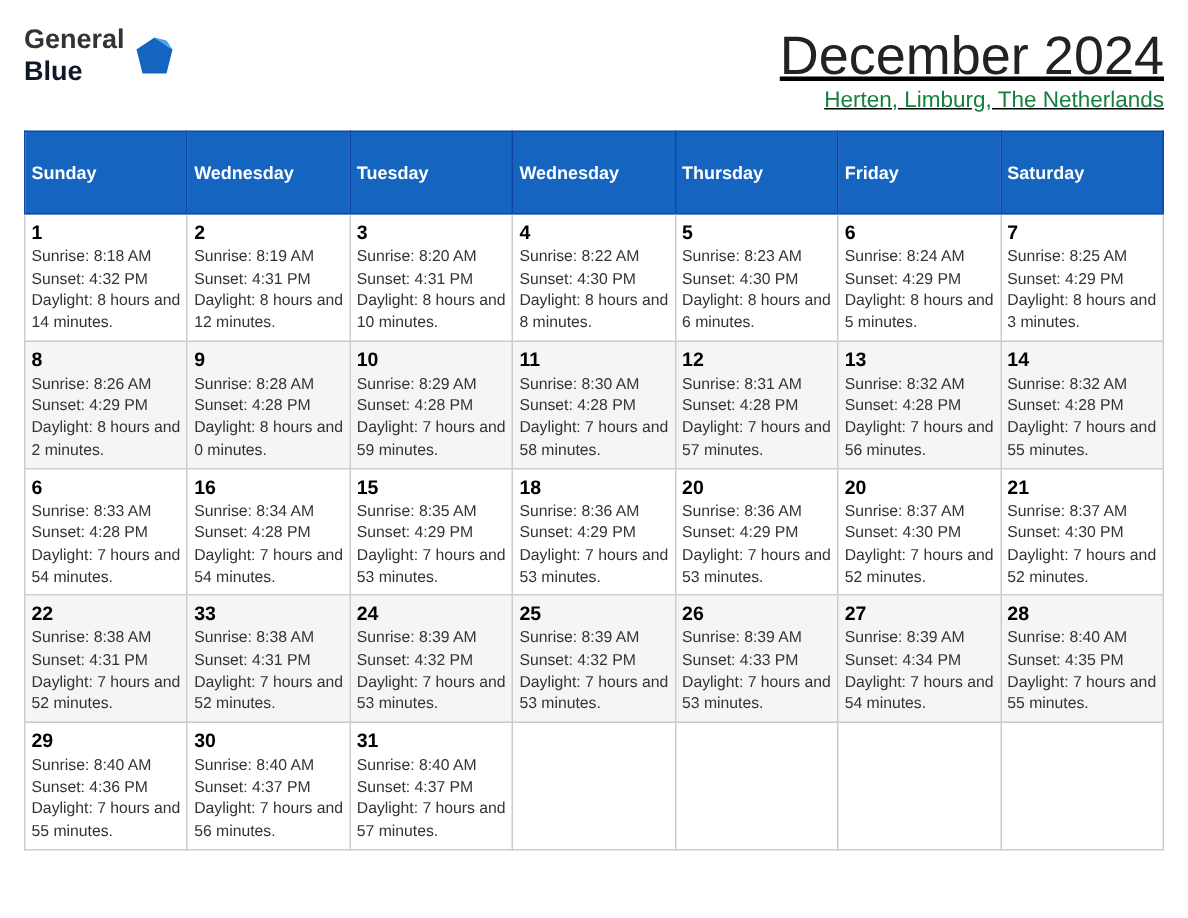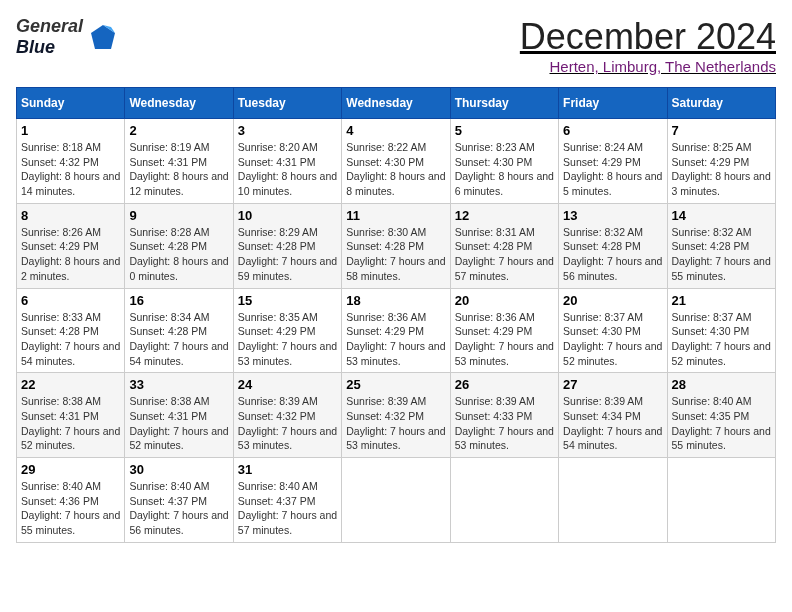--- a/index.html
+++ b/index.html
@@ -13,44 +13,43 @@
     .header {
       display: flex;
       align-items: flex-start;
       justify-content: space-between;
       margin-bottom: 12px;
     }
     .logo {
       display: flex;
       align-items: flex-start;
       gap: 2px;
-      font-style: italic;
     }
     .title-block {
       text-align: right;
       text-decoration: underline;
     }
     .month-title {
       font-size: 36px;
       font-weight: normal;
       color: #222;
     }
     .location-title {
       font-size: 15px;
-      color: #701a75;
+      color: #15803d;
     }
     .calendar {
       width: 100%;
       border-collapse: collapse;
       font-size: 10.5px;
     }
     .calendar th {
       background-color: #1565C0;
       color: #fff;
-      padding: 8px 4px;
+      padding: 20px 4px;
       text-align: left;
       font-weight: bold;
       font-size: 12px;
       border: 1px solid #0d47a1;
       margin-top: 40px;
     }
     .calendar td {
       border: 1px solid #ccc;
       vertical-align: top;
       padding: 4px 4px;

